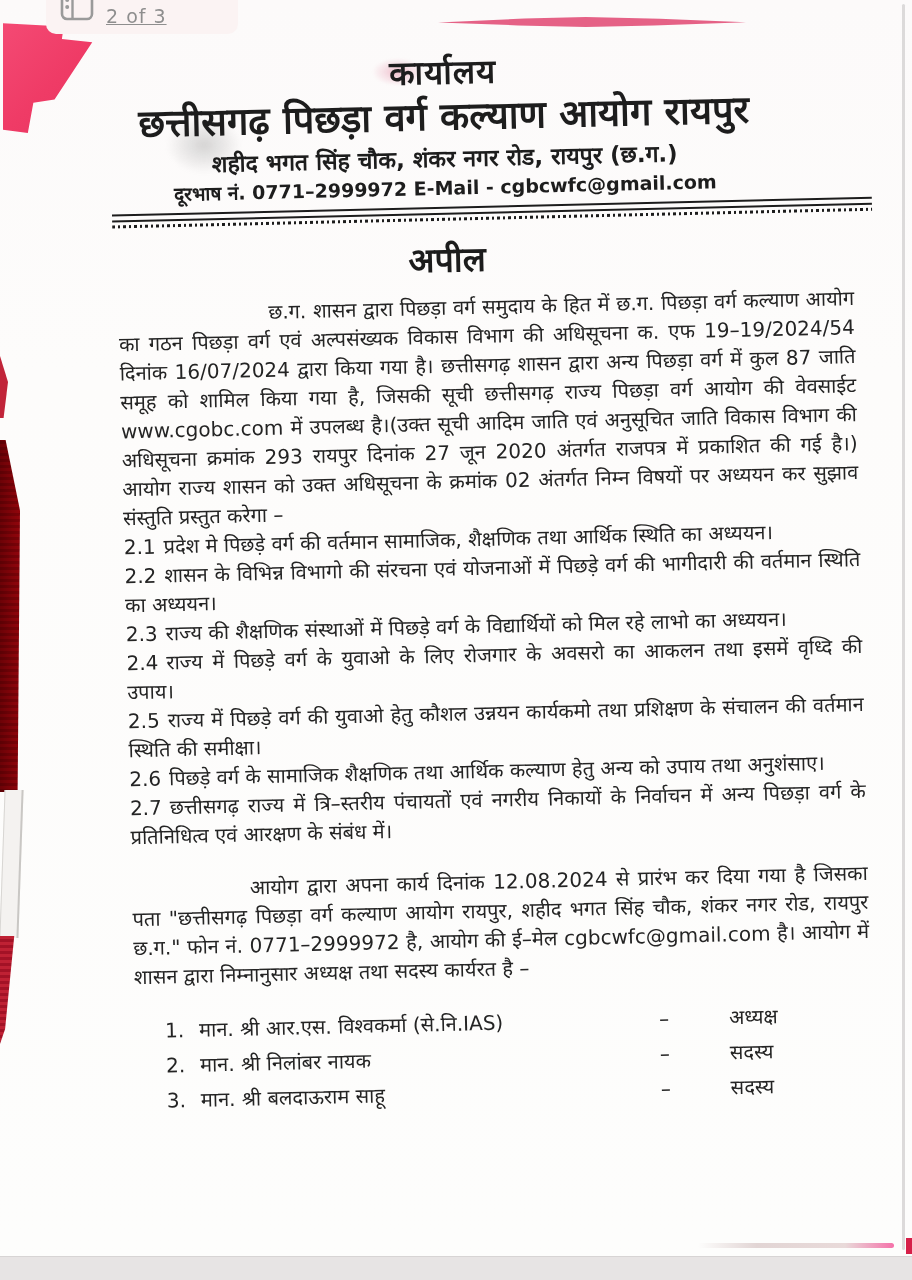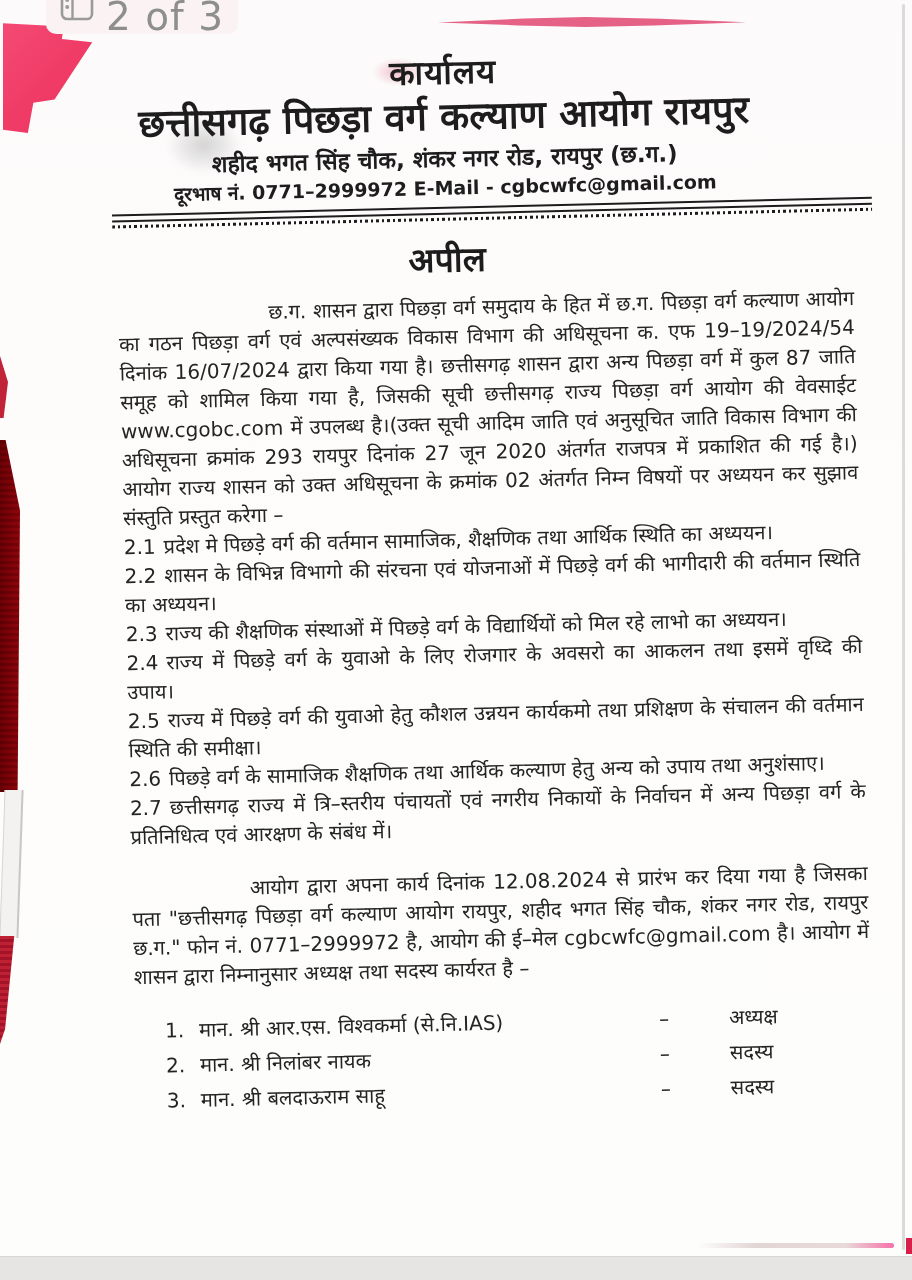--- a/index.html
+++ b/index.html
@@ -75,22 +75,23 @@
   }
   
   .pill{
     position:absolute;left:46px;top:-14px;width:192px;height:48px;z-index:9;
     background:#fbf3f3;border-radius:10px;
     display:flex;align-items:flex-end;gap:12px;
     padding:0 10px 3px 14px;box-sizing:border-box;
   }
   .pill .glyphs{flex:0 0 auto;margin-bottom:4px;}
   .pill .txt{
-    font-size:39px;line-height:29px;color:#8e8e8e;letter-spacing:1px;
+    font-size:19px;line-height:29px;color:#8e8e8e;letter-spacing:1px;
     white-space:nowrap;
+    text-decoration:underline;
   }
   
   .content{
     position:absolute;left:0;top:0;width:912px;color:#242424;
     transform:rotate(-1.35deg);transform-origin:140px 640px;
   }
   .hdr{padding-top:60px;text-align:center;color:#1d1d1d;}
   .hdr-office{font-size:33px;font-weight:700;letter-spacing:1px;line-height:40px;}
   .hdr-org{font-size:38px;font-weight:700;line-height:48px;}
   .hdr-addr{font-size:23px;font-weight:700;line-height:32px;margin-top:2px;}

